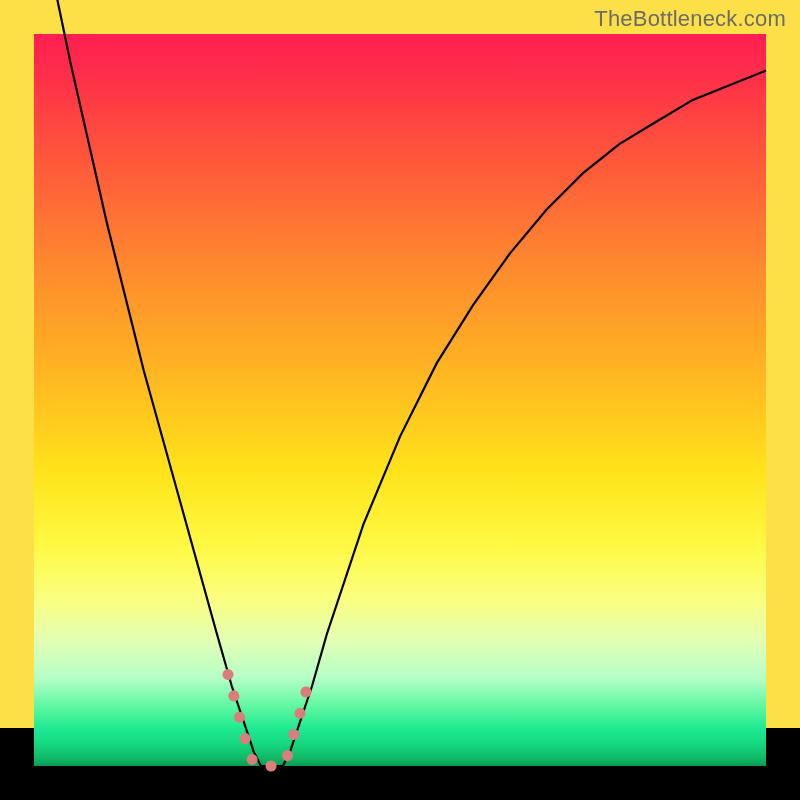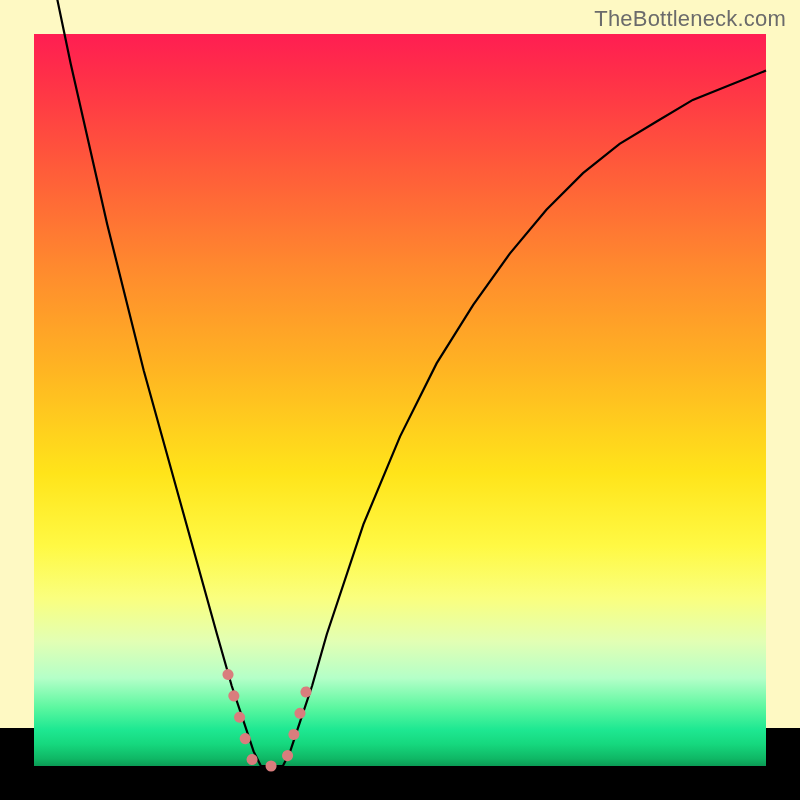--- a/index.html
+++ b/index.html
@@ -1,16 +1,16 @@
 <!DOCTYPE html>
 <html><head>
 <meta charset="utf-8">
 <style>
   html,body{margin:0;padding:0;width:800px;height:800px;overflow:hidden;background:#000;font-family:Arial,Helvetica,sans-serif}
-  .frame{position:absolute;left:0;top:0;width:800px;height:728px;background:#fef9c3}
+  .frame{position:absolute;left:0;top:0;width:800px;height:728px;background:#fde047}
   .plot{position:absolute;left:34px;top:34px;width:732px;height:732px;
         background:linear-gradient(to bottom,
           #ff1e52 0%,
           #ff3048 6%,
           #ff5a3a 18%,
           #ff8a2e 32%,
           #ffb522 46%,
           #ffe41a 60%,
           #fff944 70%,
           #faff7e 77%,

